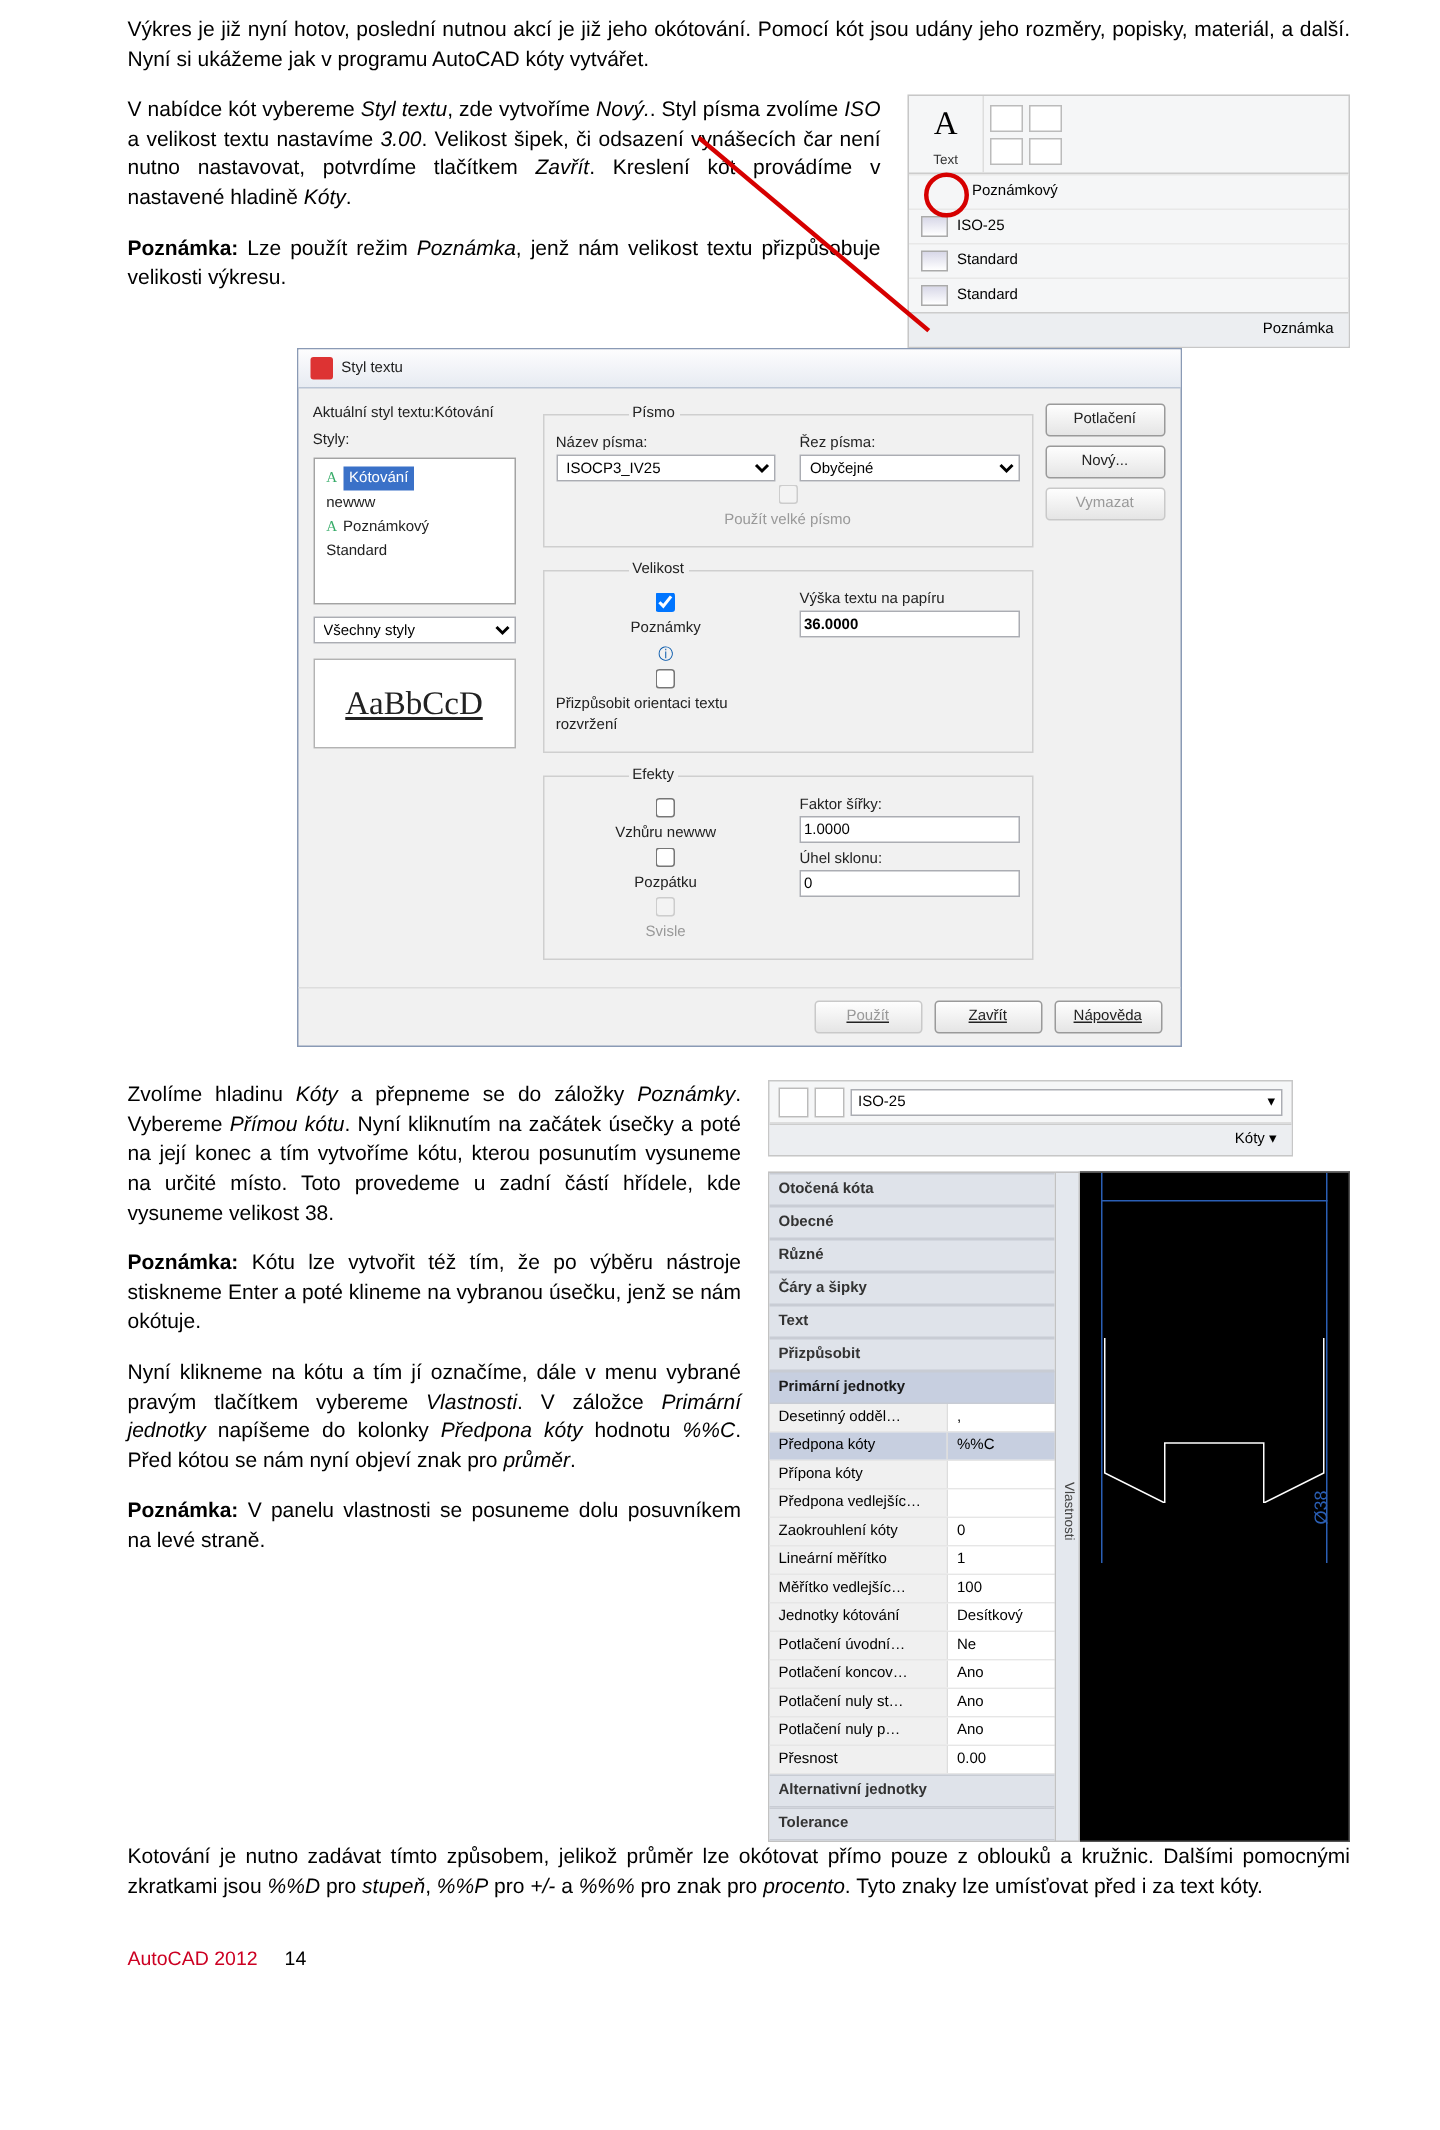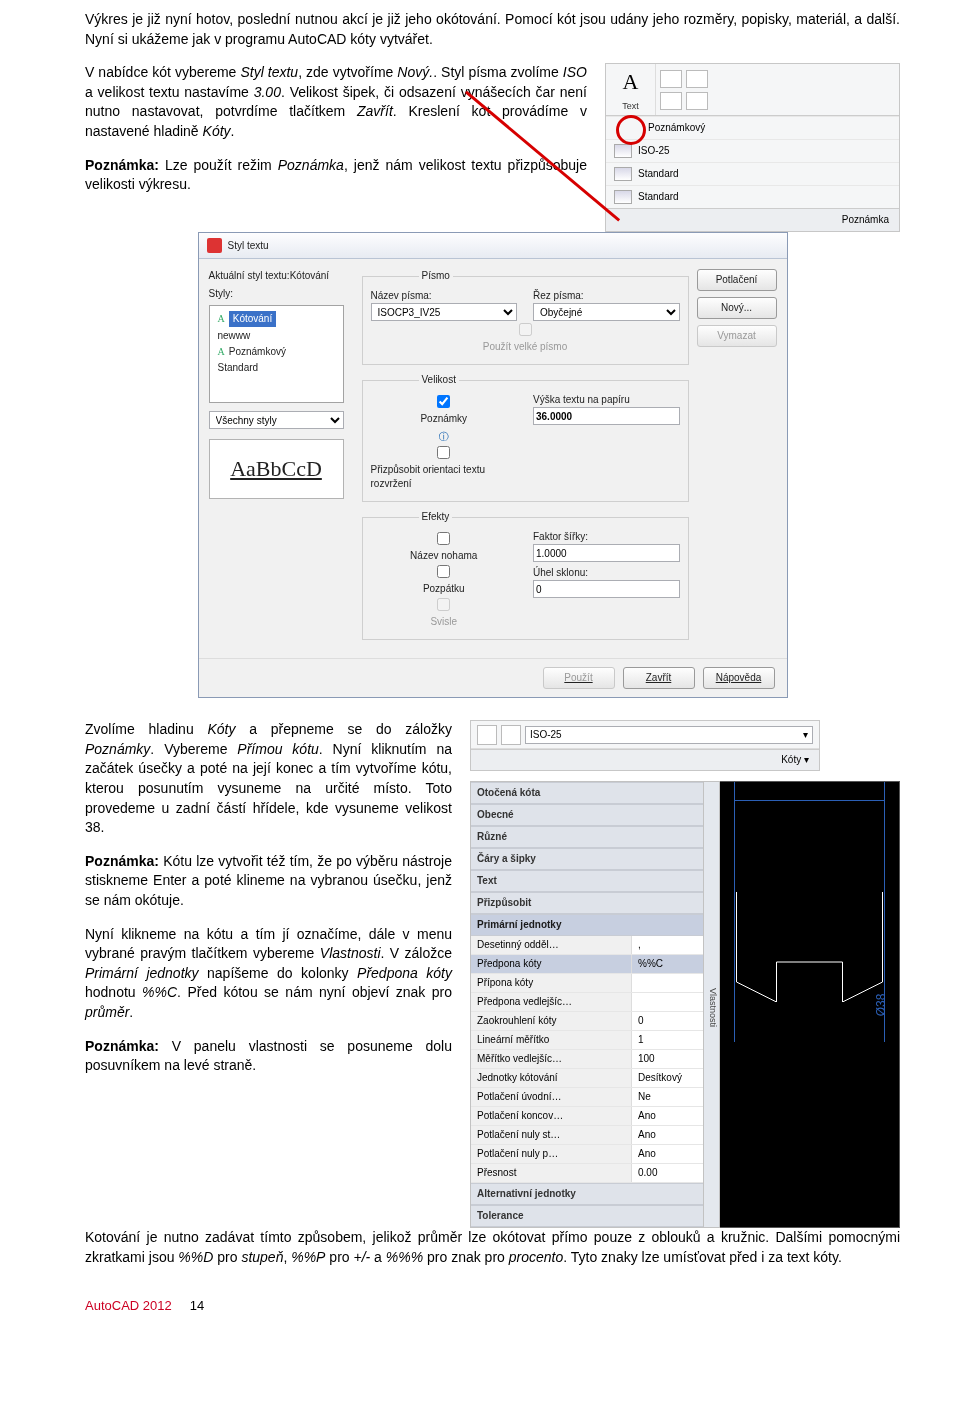--- a/index.html
+++ b/index.html
@@ -68,21 +68,21 @@
   .scr3 .row1 { display:flex; align-items:center; height:28px; padding:2px 6px; gap:4px; border-bottom:1px solid #ddd; }
   .scr3 .smico { width:20px; height:20px; background:#fff; border:1px solid #bbb; }
   .scr3 .dd { flex:1; background:#fff; border:1px solid #abadb3; height:18px; padding:1px 4px; display:flex; align-items:center; justify-content:space-between; }
   .scr3 .body3 { display:flex; height:56px; }
   .scr3 .big { width:58px; display:flex; flex-direction:column; align-items:center; justify-content:center; border-right:1px solid #ddd; }
   .scr3 .big .dimico { width:34px; height:24px; background:linear-gradient(#e8ecf5,#fff); border:1px solid #9aa; }
   .scr3 .iconstrip { flex:1; display:flex; flex-wrap:wrap; align-content:center; gap:4px; padding:4px 6px; }
   .scr3 .foot3 { background:#eceef1; text-align:right; padding:3px 10px; border-top:1px solid #ccc; }
 
   
-  .scr4 { display:flex; width:430px; font-size:10px; }
+  .scr4 { display:flex; width:388px; font-size:10px; }
   .scr4 .propcol { flex:1; background:#f0f0f0; border:1px solid #c2c2c2; }
   .scr4 .tabcol { width:16px; background:#e4e8ee; border:1px solid #c2c2c2; border-left:none; writing-mode:vertical-rl; text-align:center; font-size:9px; padding-top:6px; color:#444; }
   .scr4 .ghdr { background:#dfe3ea; padding:3px 6px; font-weight:bold; color:#333; border-top:1px solid #c8ccd4; border-bottom:1px solid #c8ccd4; }
   .scr4 .prow { display:flex; border-bottom:1px solid #e6e6e6; }
   .scr4 .pk { flex:1; padding:2px 6px; }
   .scr4 .pv { width:72px; padding:2px 6px; background:#fff; border-left:1px solid #ddd; }
   .scr4 .ghdr2 { background:#c7cfe0; color:#1a1a1a; }
   .scr4 .sel .pk, .scr4 .sel .pv { background:#c7cfe0; }
   .scr4 .drawing { width:180px; background:#000; position:relative; border:1px solid #555; border-left:none; }
   .scr4 .dim-top { position:absolute; top:18px; left:14px; right:14px; height:1px; background:#2b5fb5; }
@@ -207,21 +207,21 @@
             <input type="text" style="width: 100%; font-weight: bold;" value="36.0000">
           </div>
         </div>
       </fieldset>
       <fieldset>
         <legend>Efekty</legend>
         <div class="frow">
           <div class="fcol">
             <label class="chk">
                 <input type="checkbox" style="">
-                <span>Název nohama</span>
+                <span>Vzhůru newww</span>
               </label>
             <label class="chk">
                 <input type="checkbox" style="">
                 <span>Pozpátku</span>
               </label>
             <label class="chk">
                 <input type="checkbox" disabled="" style="">
                 <span style="color:#999">Svisle</span>
               </label>
           </div>

